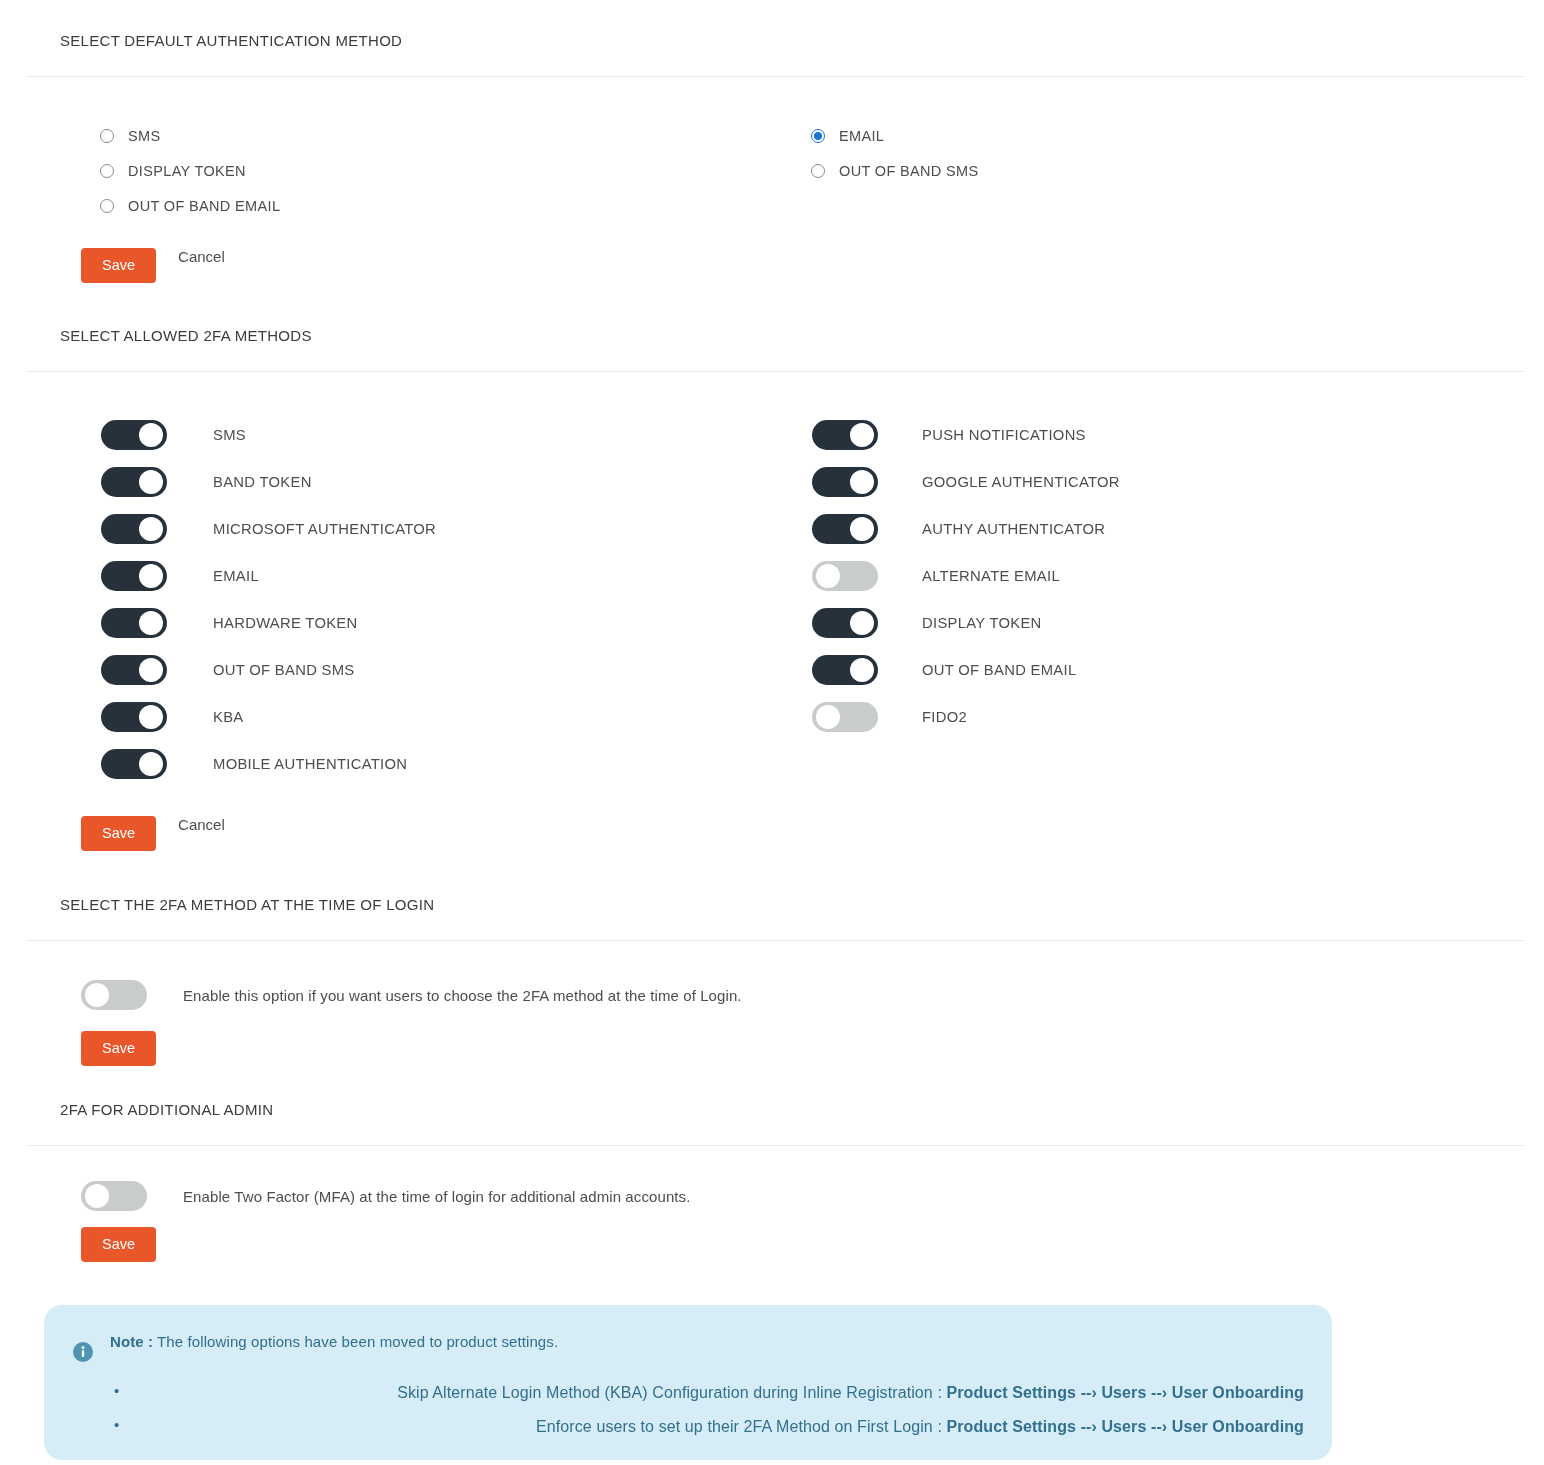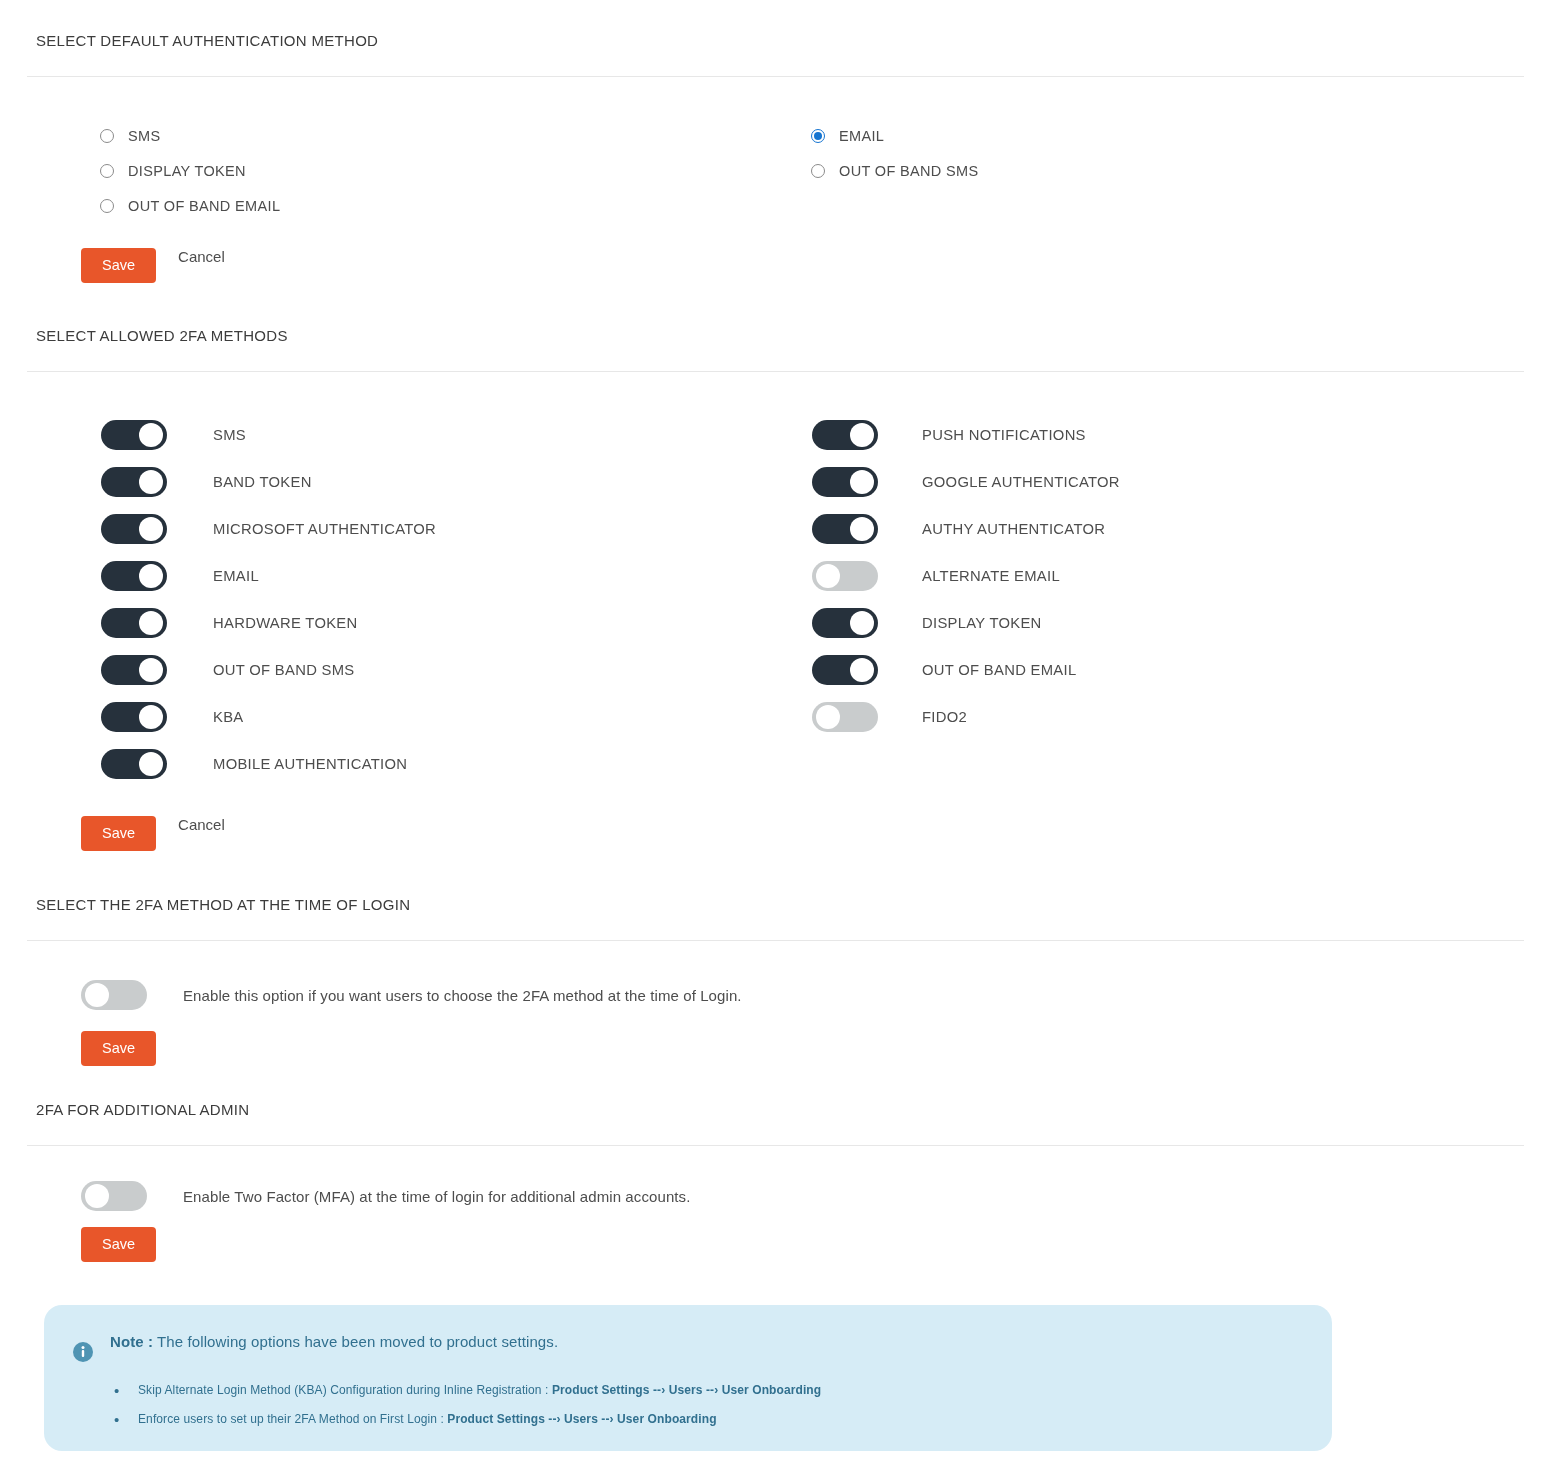--- a/index.html
+++ b/index.html
@@ -15,21 +15,21 @@
   }
 
   .page { position: relative; width: 1544px; height: 1465px; }
 
   
   .section-head {
     font-size: 15px;
     letter-spacing: 0.3px;
     color: #3c3c3c;
     font-weight: 400;
-    padding-left: 36px;
+    padding-left: 60px;
   }
   .section-rule {
     border-bottom: 1px solid #e7e7e7;
     margin: 0 20px 0 27px;
   }
 
   
   .radio-grid {
     position: relative;
     padding-left: 100px;
@@ -175,25 +175,26 @@
     letter-spacing: 0.1px;
     padding-top: 6px;
   }
   .note-title b { font-weight: bold; }
   .note-list {
     margin: 20px 0 0 0;
     padding-left: 66px;
     list-style: none;
   }
   .note-list li {
-    font-size: 12px;
+    font-size: 16px;
     letter-spacing: 0.1px;
     margin-bottom: 15px;
     position: relative;
     line-height: 1.2;
+    text-align: right;
   }
   .note-list li:last-child { margin-bottom: 0; }
   .note-list li::before {
     content: "\2022";
     position: absolute;
     left: -24px;
     top: -1px;
     font-size: 15px;
   }
   .note-list b { font-weight: bold; }

